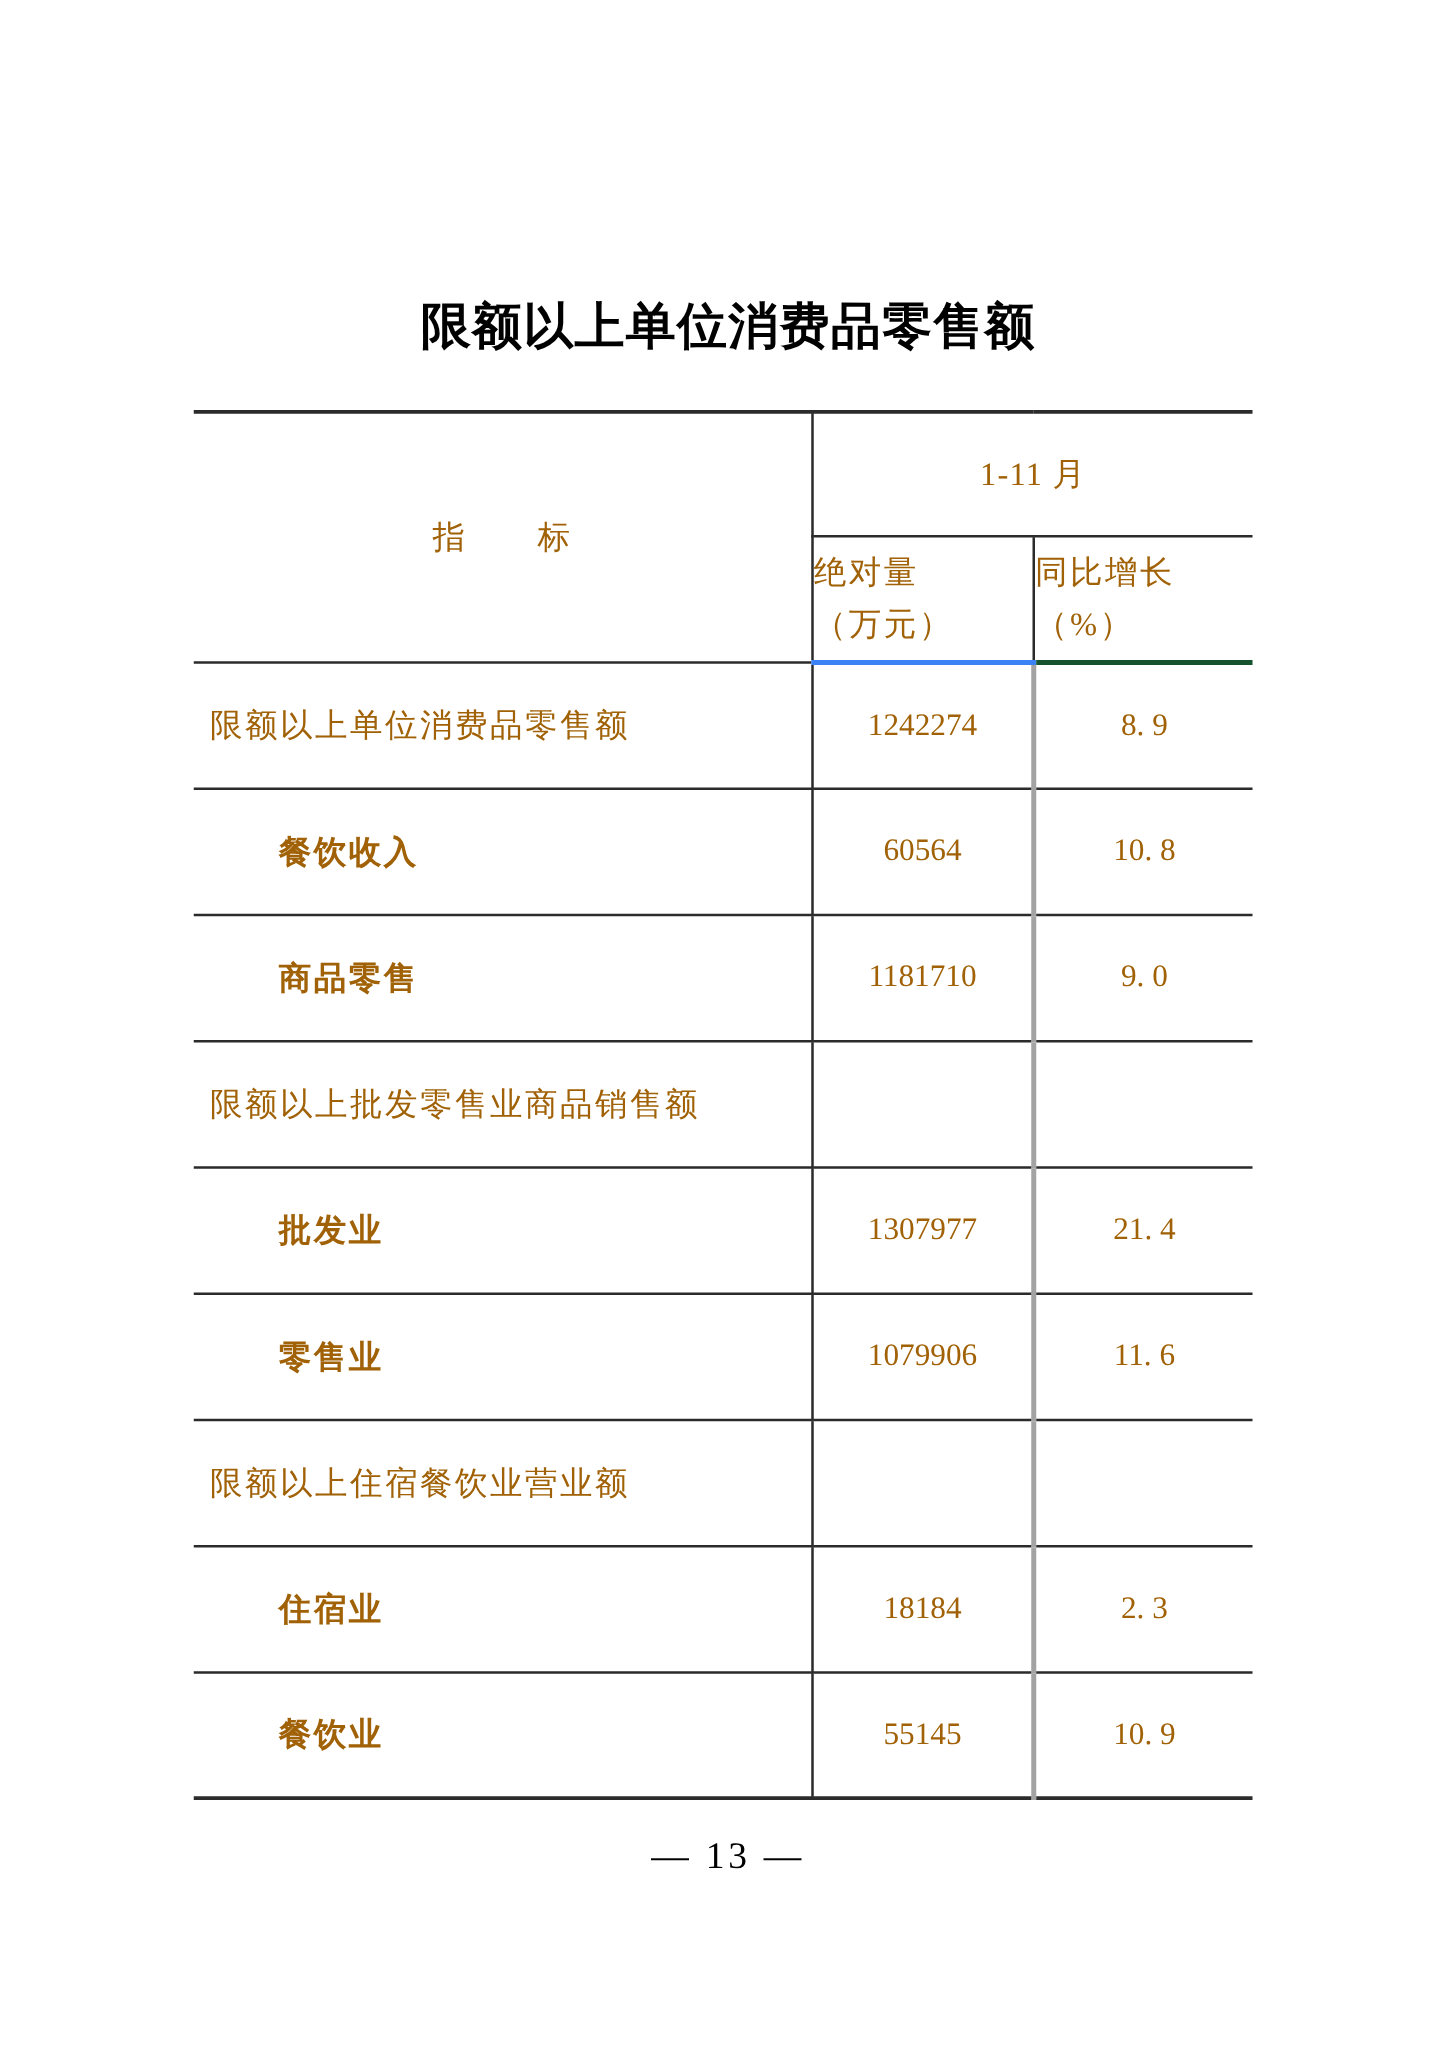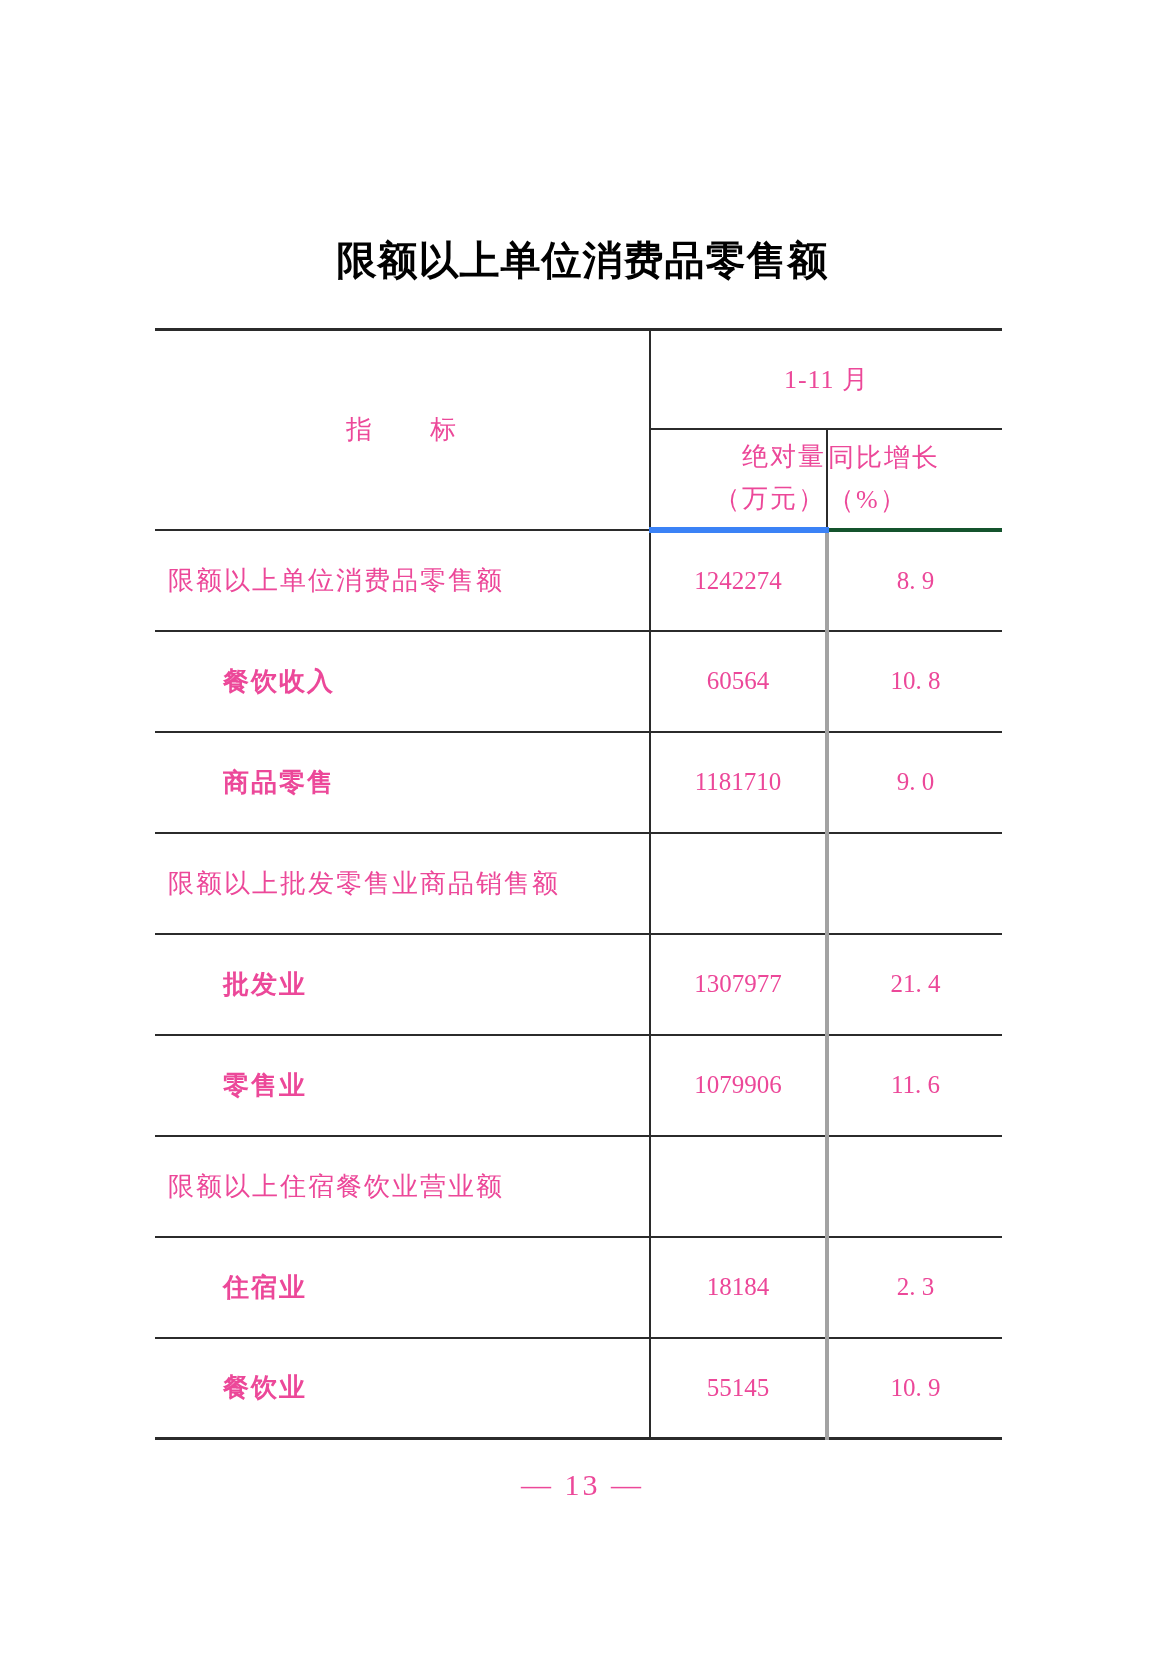--- a/index.html
+++ b/index.html
@@ -32,40 +32,40 @@
     table-layout: fixed;
     border-top: 3px solid #2b2b2b;
     border-bottom: 3px solid #2b2b2b;
   }
   col.c1 { width: 495px; }
   col.c2 { width: 177px; }
   col.c3 { width: 175px; }
   th, td {
     font-weight: normal;
     font-size: 26px;
-    color: #ec4899;
+    color: #a16207;
     vertical-align: middle;
   }
   th.indicator-cell {
     border-right: 2px solid #2b2b2b;
     border-bottom: 2px solid #2b2b2b;
     text-align: center;
     letter-spacing: 2px;
     height: 200px;
   }
   th.period-cell {
     border-bottom: 2px solid #2b2b2b;
     text-align: center;
     height: 99px;
     letter-spacing: 1px;
   }
   th.abs-cell {
     border-right: 2px solid #2b2b2b;
-    border-bottom: 6px solid #3b82f6;
-    text-align: right;
+    border-bottom: 4px solid #3b82f6;
+    text-align: left;
     height: 101px;
     line-height: 42px;
     letter-spacing: 2px;
     margin-top: 33px;
   }
   th.growth-cell {
     border-bottom: 4px solid #14532d;
     text-align: left;
     height: 101px;
     line-height: 42px;
@@ -87,21 +87,21 @@
   }
   td.abs-col { border-right: 4px solid #a3a3a3; }
   .page-number {
     position: absolute;
     top: 1468px;
     left: 0;
     width: 100%;
     text-align: center;
     font-size: 30px;
     letter-spacing: 3px;
-    color: #ec4899;
+    color: #000000;
   }
 </style>
 </head>
 <body>
 
 <div class="page-title">限额以上单位消费品零售额</div>
 
 <table class="stat-table">
   <colgroup>
     <col class="c1">

